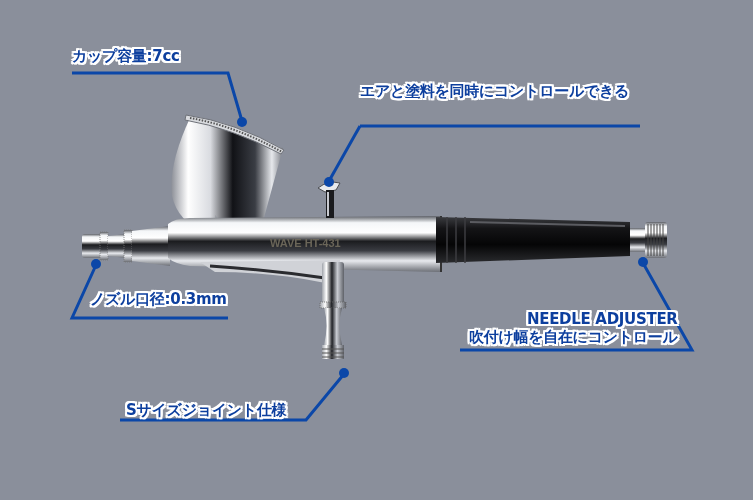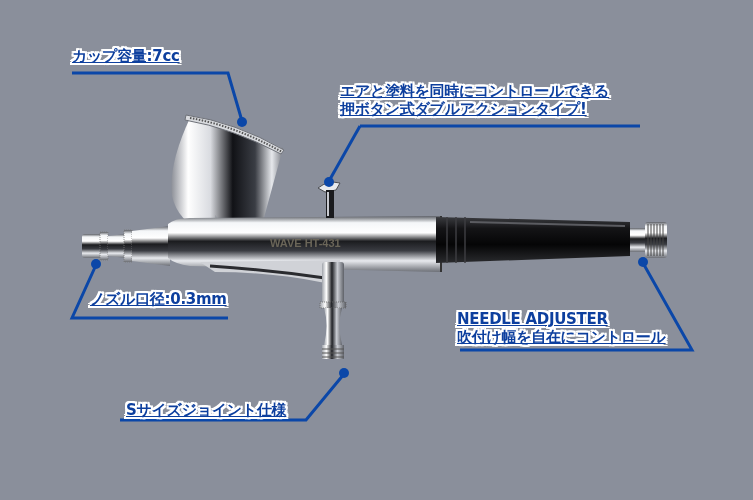--- a/index.html
+++ b/index.html
@@ -4,21 +4,21 @@
 <style>
   html,body{margin:0;padding:0;}
   body{width:753px;height:500px;overflow:hidden;background:#8a8f9b;position:relative;font-family:"DejaVu Sans","Liberation Sans",sans-serif;}
   .stage{position:absolute;left:0;top:0;width:753px;height:500px;background:#8a8f9b;}
   svg.art{position:absolute;left:0;top:0;}
   .label{position:absolute;color:#0d3f9e;font-weight:bold;font-size:15px;line-height:18px;white-space:nowrap;letter-spacing:-0.3px;
     text-shadow:
       -2px -2px 0 #fff, 2px -2px 0 #fff, -2px 2px 0 #fff, 2px 2px 0 #fff,
       0 -2px 0 #fff, 0 2px 0 #fff, -2px 0 0 #fff, 2px 0 0 #fff,
       -1px -2px 0 #fff, 1px 2px 0 #fff, -2px 1px 0 #fff, 2px -1px 0 #fff;}
-  .label .line{display:block;text-decoration:underline;}
+  .label .line{display:block;}
 </style>
 </head>
 <body>
 
 <div class="stage">
 
   <svg class="art" width="753" height="500" viewBox="0 0 753 500">
     <defs>
       <linearGradient id="chromeV" x1="0" y1="0" x2="0" y2="1">
         <stop offset="0" stop-color="#5c5f66"></stop>
@@ -128,30 +128,29 @@
       <circle cx="96" cy="264" r="5"></circle>
       <circle cx="643" cy="262" r="5"></circle>
       <circle cx="344" cy="373" r="5"></circle>
     </g>
   </svg>
 
   <div class="label" style="left:72px;top:47px;">
     <span class="line">カップ容量:7cc</span>
   </div>
 
-  <div class="label" style="left:340px;top:82px;">
+  <div class="label" style="left:360px;top:82px;">
     <span class="line">エアと塗料を同時にコントロールできる</span>
-    <span class="line">押ボタン式ダブルアクションタイプ!</span>
   </div>
 
   <div class="label" style="left:90px;top:290px;text-align:right;">
     <span class="line">ノズル口径:0.3mm</span>
   </div>
 
-  <div class="label" style="left:457px;top:310px;">
+  <div class="label" style="left:469px;top:310px;text-align:right;">
     <span class="line">NEEDLE ADJUSTER</span>
     <span class="line">吹付け幅を自在にコントロール</span>
   </div>
 
   <div class="label" style="left:126px;top:401px;text-align:right;">
     <span class="line">Sサイズジョイント仕様</span>
   </div>
 
 </div>
 

